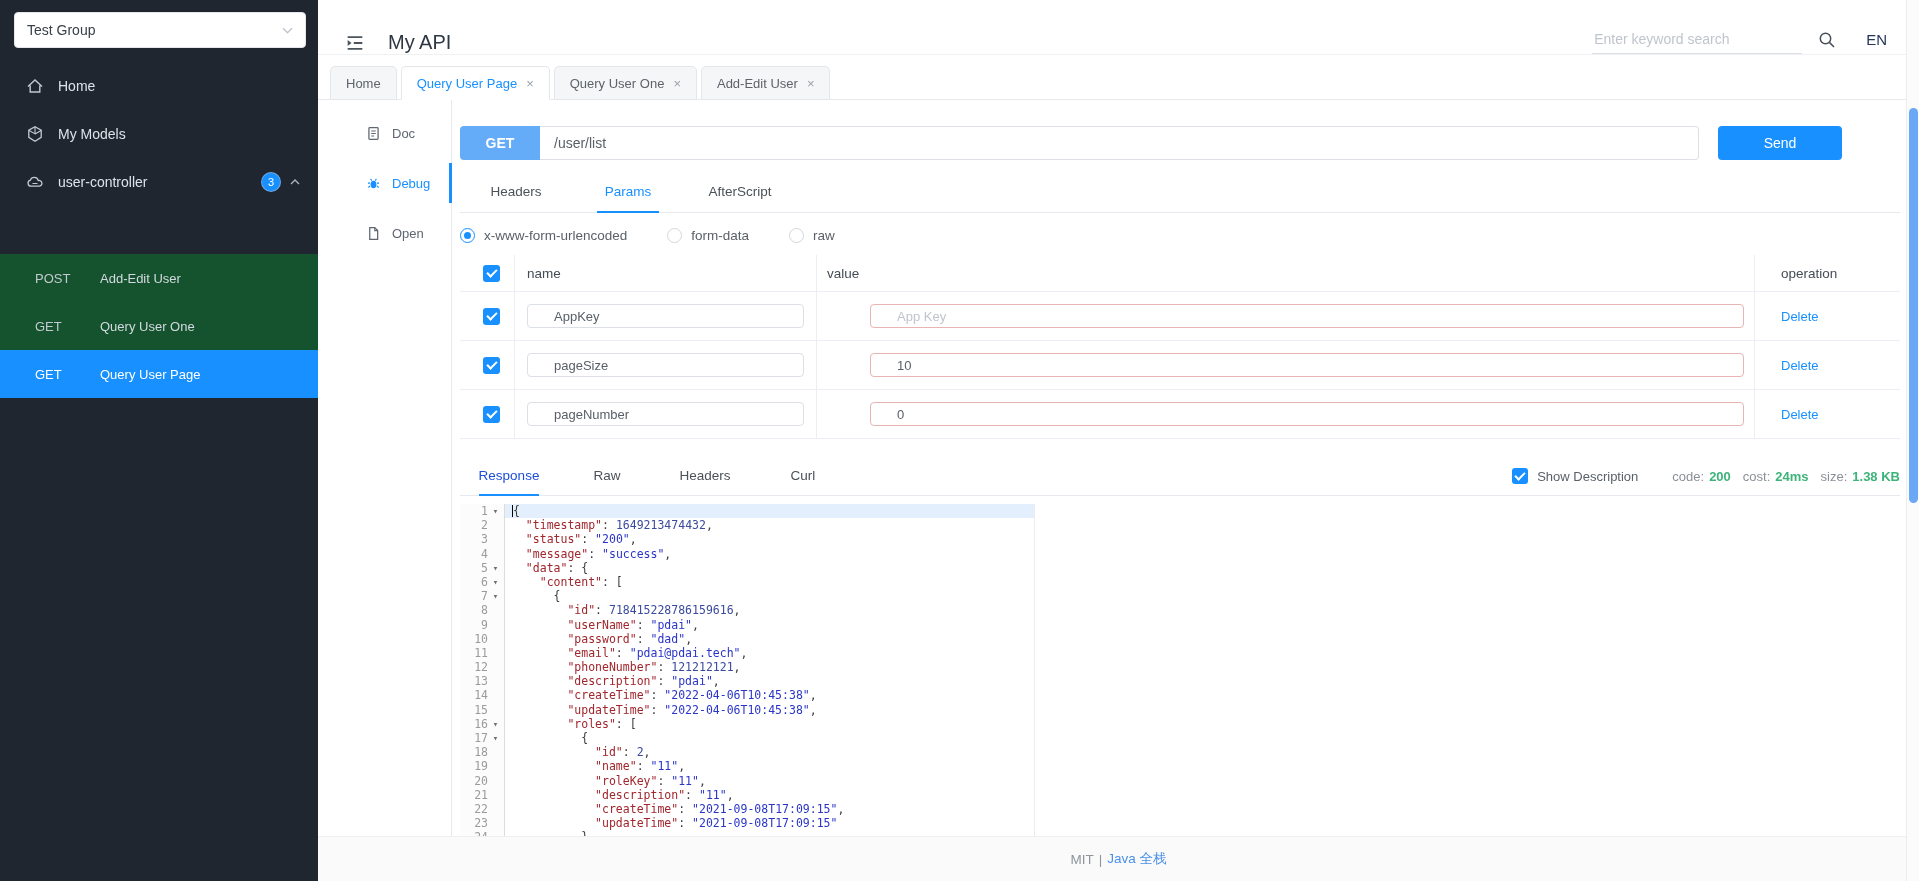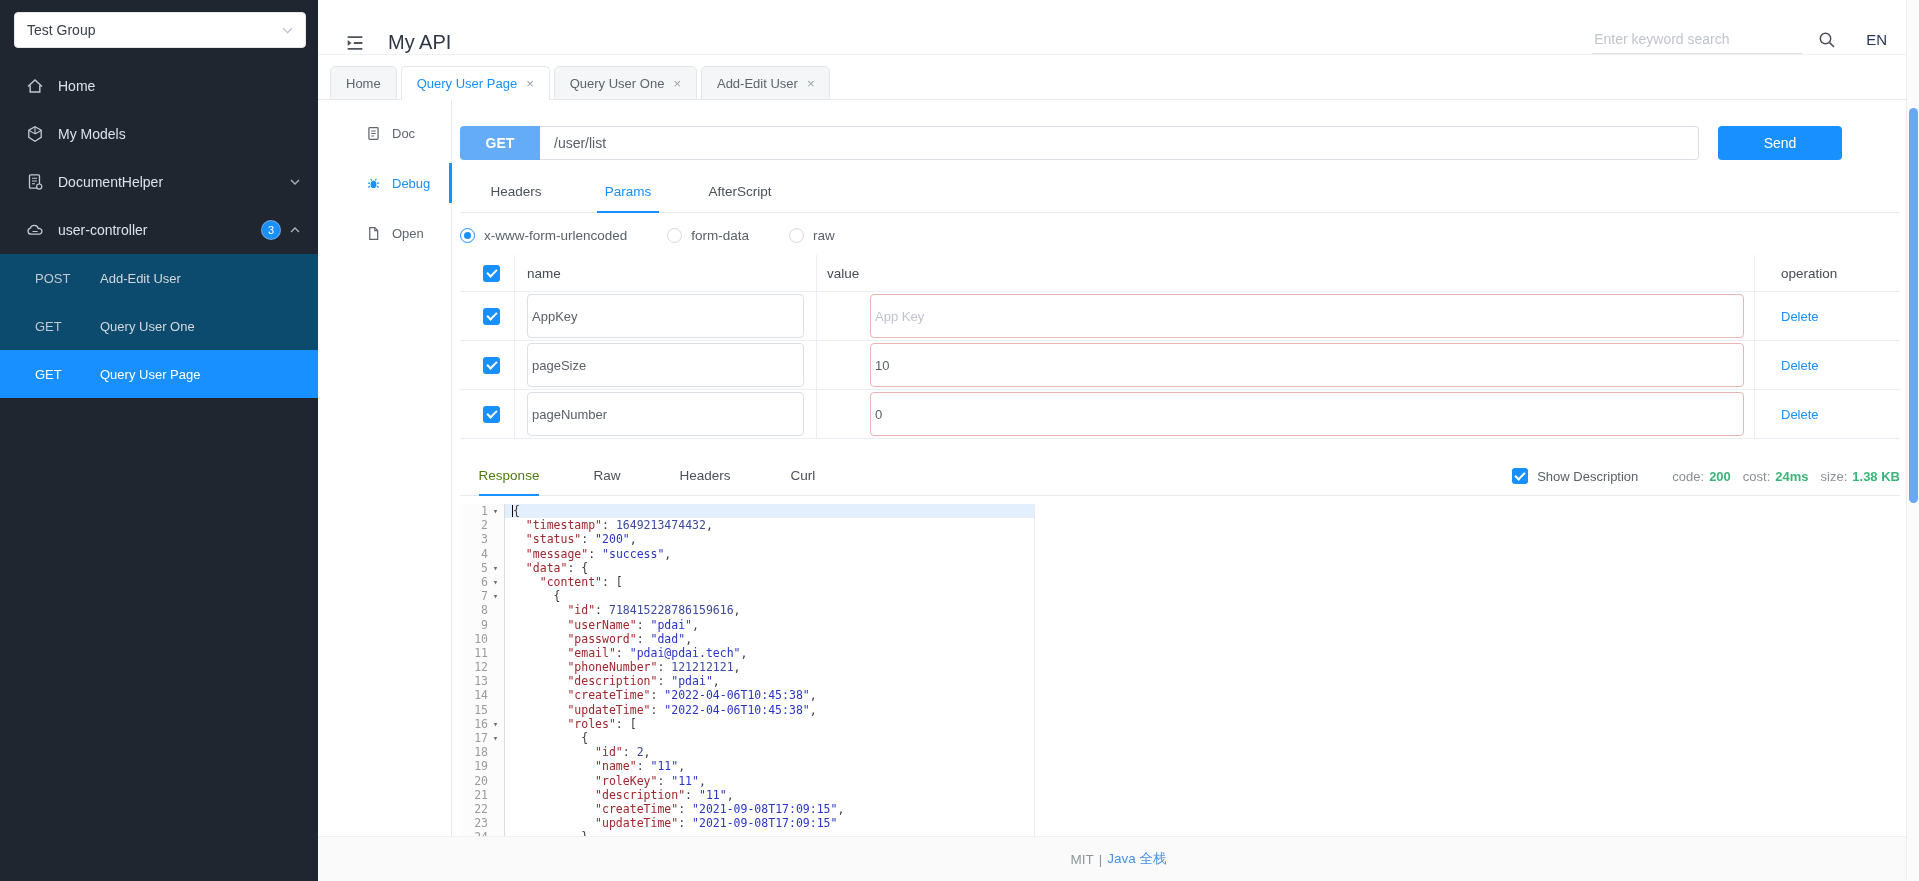--- a/index.html
+++ b/index.html
@@ -12,21 +12,21 @@
     border:1px solid #e3e6ea; border-radius:4px; display:flex; align-items:center; justify-content:space-between;
     padding:0 12px; font-size:14px; color:#3a4048; cursor:pointer; }
   .group-select .chev { color:#c0c6cf; }
   .nav { position:absolute; top:62px; left:0; width:100%; }
   .nav-item { height:48px; display:flex; align-items:center; padding:0 18px 0 26px; color:#dde2e9; font-size:14px; cursor:pointer; }
   .nav-item .nicon { width:18px; height:18px; margin-right:14px; color:#c2c9d2; flex:none; }
   .nav-item .grow { flex:1; }
   .nav-item .chev { color:#aab2bd; }
   .badge { width:18px; height:18px; border-radius:50%; background:#1890ff; color:#fff; font-size:11px;
     display:flex; align-items:center; justify-content:center; margin-right:10px; box-shadow:0 0 0 1px #6fa8e8; }
-  .submenu { position:absolute; top:254px; left:0; width:100%; background:#0c4a6e; }
+  .submenu { position:absolute; top:254px; left:0; width:100%; background:#14532d; }
   .sub-item { height:48px; display:flex; align-items:center; font-size:13px; color:#d3d9e0; cursor:pointer; }
   .sub-item .method { width:65px; margin-left:35px; color:#c3cad2; }
   .sub-item.active { background:#1890ff; color:#fff; }
   .sub-item.active .method { color:#fff; }
 
   
   .main { position:absolute; left:318px; top:0; width:1601px; height:881px; background:#fff; }
 
   .topbar { height:55px; display:flex; align-items:flex-end; padding:0 16px 0 26px; border-bottom:1px solid #f0f1f3; background:#fff; }
   .fold-icon { width:22px; height:22px; color:#4c545e; cursor:pointer; }
@@ -77,29 +77,29 @@
   .param-table { margin-top:12px; flex:none; font-size:13.5px; }
   .pt-row { display:flex; align-items:center; border-bottom:1px solid #ebeef5; height:49px; }
   .pt-row.head { height:37px; color:#454c54; }
   .c-check { width:55px; padding-left:23px; align-self:stretch; display:flex; align-items:center; border-right:1px solid #ebeef5; flex:none; }
   .c-name { width:302px; padding:0 12px; align-self:stretch; display:flex; align-items:center; border-right:1px solid #ebeef5; flex:none; }
   .c-value { flex:1; padding:0 10px; align-self:stretch; display:flex; align-items:center; border-right:1px solid #ebeef5; min-width:0; }
   .c-op { width:145px; padding-left:26px; flex:none; }
   .cb { width:17px; height:17px; background:#1890ff; border-radius:3px; position:relative; cursor:pointer; flex:none; }
   .cb::after { content:""; position:absolute; left:5.5px; top:2.5px; width:4px; height:8px;
     border:solid #fff; border-width:0 2px 2px 0; transform:rotate(45deg); }
-  .inp { width:100%; height:44px; border:1px solid #dcdfe6; border-radius:4px; padding:0 4px; font-size:13px;
+  .inp { width:100%; height:24px; border:1px solid #dcdfe6; border-radius:4px; padding:0 26px; font-size:13px;
     color:#5a6068; outline:none; background:#fff; font-family:"Liberation Sans",sans-serif; }
   .inp::placeholder { color:#c0c4cc; }
   .inp.red { border-color:#e8b4b4;margin-left:43px; }
   .link { color:#1890ff; font-size:13px; cursor:pointer; text-decoration:none; }
 
   .resp-row { display:flex; align-items:center; border-bottom:1px solid #e6e9ee; margin-top:18px; flex:none; }
   .resp-tab { width:98px; text-align:center; padding:11px 0 12px; font-size:13.5px; color:#4b5158; cursor:pointer; position:relative; }
-  .resp-tab.active { color:#4d7c0f; }
+  .resp-tab.active { color:#1d4ed8; }
   .resp-tab.active::after { content:""; position:absolute; left:19px; right:19px; bottom:-1px; height:2px; background:#1890ff; }
   .resp-stats { margin-left:auto; display:flex; align-items:center; font-size:13px; color:#8a9096; }
   .resp-stats .cb { width:16px; height:16px; margin-right:9px; }
   .resp-stats .cb::after { left:5px; top:2px; }
   .sd-label { color:#5a6168; margin-right:22px; }
   .stat-label { margin-left:12px; }
   .stat-val { color:#3cb479; font-weight:bold; margin-left:5px; }
 
   
   .editor { flex:1; min-height:0; display:flex; margin-top:8px; font-family:"DejaVu Sans Mono", monospace;
@@ -152,35 +152,20 @@
         <span>Home</span>
       </div>
       <div class="nav-item">
         <span class="nicon">
           <svg width="18" height="18" viewBox="0 0 18 18">
               <path d="M9 1.8l6.2 3.4v7.2L9 16.2l-6.2-3.8V5.2z" fill="none" stroke="currentColor" stroke-width="1.3"></path>
               <path d="M9 1.8v7.1m0 0l6.2-3.5M9 8.9L2.8 5.2" fill="none" stroke="currentColor" stroke-width="1.1"></path>
             </svg>
         </span>
         <span>My Models</span>
-      </div>
-      <div class="nav-item">
-        <span class="nicon">
-          <svg width="18" height="18" viewBox="0 0 18 18">
-              <rect x="3.5" y="1.8" width="10" height="13.4" rx="1" fill="none" stroke="currentColor" stroke-width="1.3"></rect>
-              <path d="M6 5.3h5M6 8h5M6 10.7h3" stroke="currentColor" stroke-width="1.1"></path>
-              <circle cx="13.2" cy="13.6" r="2.6" fill="#1f2630" stroke="currentColor" stroke-width="1.2"></circle>
-            </svg>
-        </span>
-        <span class="grow">DocumentHelper</span>
-        <span class="chev">
-          <svg width="10" height="6" viewBox="0 0 10 6">
-              <path d="M1 1l4 4 4-4" fill="none" stroke="currentColor" stroke-width="1.4"></path>
-            </svg>
-        </span>
       </div>
       <div class="nav-item">
         <span class="nicon">
           <svg width="18" height="18" viewBox="0 0 18 18">
               <path d="M5.3 13.2h7.6a2.9 2.9 0 10-.6-5.7 4.1 4.1 0 00-7.9-.4 3.1 3.1 0 00.9 6.1z" fill="none" stroke="currentColor" stroke-width="1.3"></path>
               <path d="M6.5 10.5h5" stroke="currentColor" stroke-width="1"></path>
             </svg>
         </span>
         <span class="grow">user-controller</span>
         <span class="badge">3</span>

